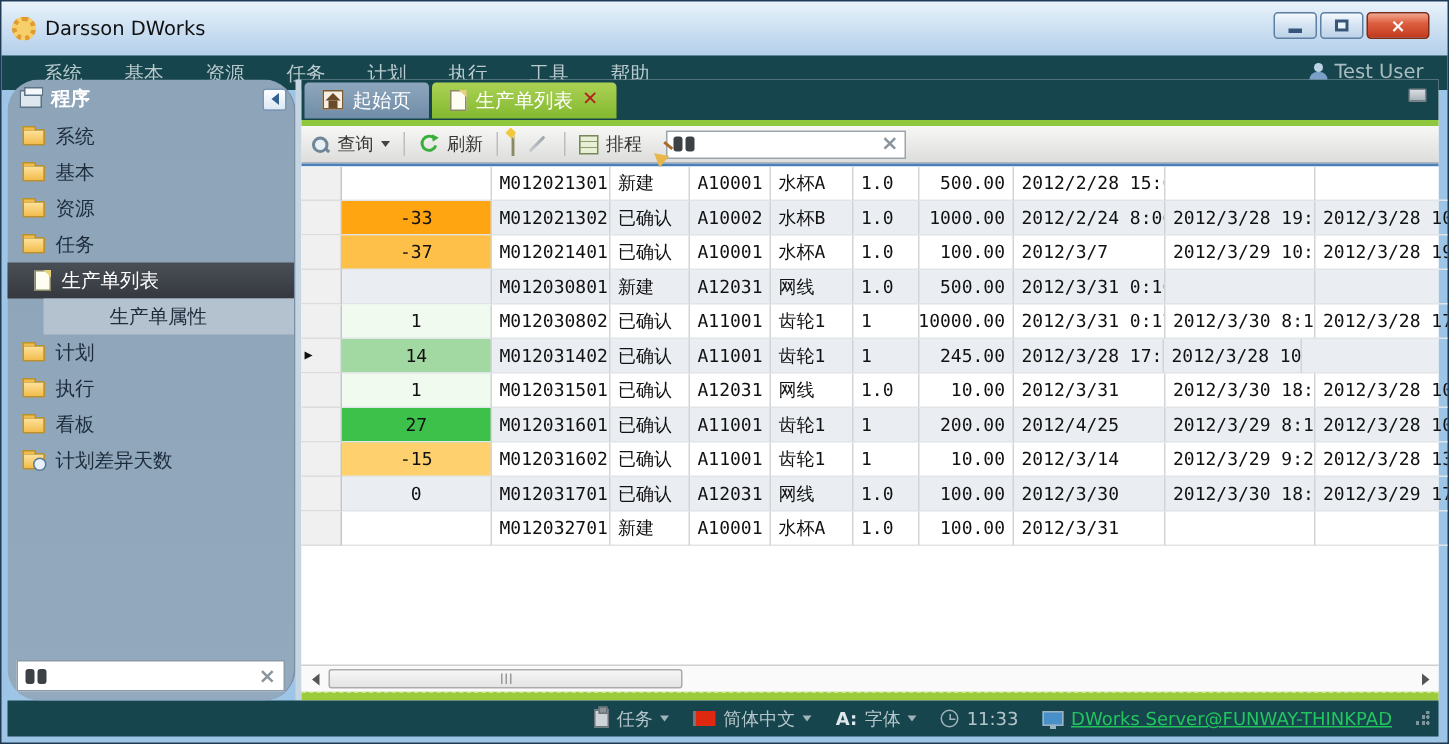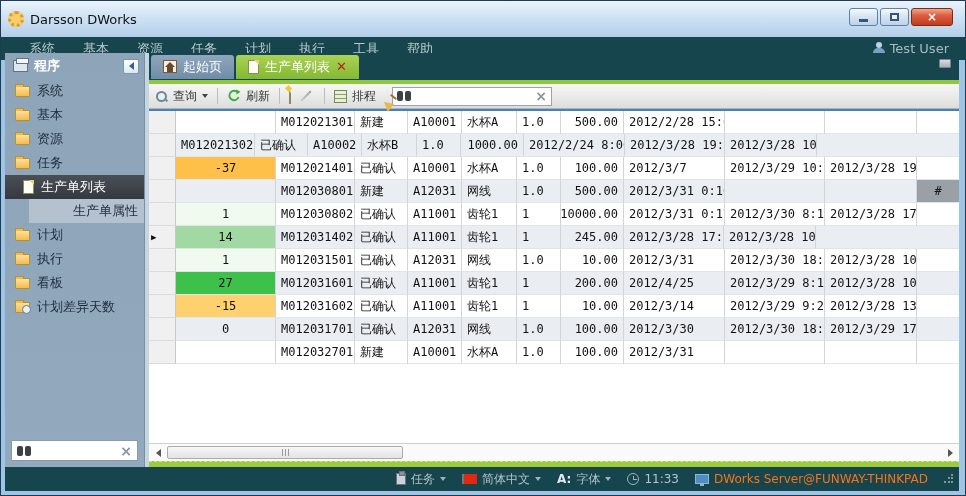--- a/index.html
+++ b/index.html
@@ -26,22 +26,22 @@
   .menu-item { color:#b9cacd; font-size:13px; padding:0 14px; cursor:default; }
   .menubar-right { margin-left:auto; display:flex; align-items:center; gap:5px;
                    color:#a9bcc0; font-size:13px; padding-right:6px; }
 
   
   .app { position:absolute; left:4px; right:6px; top:52px; bottom:4px;
          display:flex; flex-direction:column; }
   .body { flex:1; display:flex; min-height:0; }
 
   
-  .sidebar { width:140px; background:linear-gradient(#8da4b9,#93a9bd); position:relative;
-             border-right:1px solid #7a8fa2; }
+  .sidebar { width:192px; background:linear-gradient(#8da4b9,#93a9bd); position:relative;
+             border-right:1px solid #7a8fa2;border-radius:21px; }
   .side-header { height:26px; display:flex; align-items:center; padding:0 5px 0 8px;
                  color:#fff; font-size:13px; font-weight:bold; }
   .side-header .lbl { margin-left:6px; }
   .collapse-btn { margin-left:auto; width:16px; height:15px; background:linear-gradient(#fff,#dbe8f4);
                   border:1px solid #7a96b5; border-radius:2px; display:flex; align-items:center;
                   justify-content:center; }
   .collapse-btn i { width:0; height:0; border-top:4px solid transparent; border-bottom:4px solid transparent;
                     border-right:5px solid #33628f; }
   .side-item { height:24px; display:flex; align-items:center; padding-left:10px; gap:7px;
                color:#1d2c3b; font-size:13px; cursor:default; }
@@ -160,21 +160,21 @@
   .tri-l { width:0; height:0; border-top:4px solid transparent; border-bottom:4px solid transparent; border-right:5px solid #555; }
   .tri-r { width:0; height:0; border-top:4px solid transparent; border-bottom:4px solid transparent; border-left:5px solid #555; }
   .sb-thumb { position:absolute; left:18px; top:2px; width:236px; height:13px; background:linear-gradient(#f6f6f6,#e4e4e4);
               border:1px solid #ababab; border-radius:2px; display:flex; align-items:center; justify-content:center; gap:2px; }
   .sb-thumb i { width:1px; height:7px; background:#9a9a9a; }
 
   
   .statusbar { height:24px; background:#16454d; display:flex; align-items:center; justify-content:flex-end;
                gap:6px; padding:0 6px; color:#b4c5c9; font-size:12px; }
   .st-item { display:flex; align-items:center; gap:5px; padding:0 5px; }
-  .st-item.server { color:#f97316; }
+  .st-item.server { color:#22c55e;text-decoration:underline; }
   .clock-icon { width:12px; height:12px; border:1px solid #9fb3b8; border-radius:50%; position:relative; }
   .clock-icon::before { content:''; position:absolute; left:5px; top:2px; width:1px; height:4px; background:#9fb3b8; }
   .clock-icon::after { content:''; position:absolute; left:5px; top:5px; width:4px; height:1px; background:#9fb3b8; }
   .mag-icon { width:13px; height:13px; position:relative; }
   .mag-icon::before { content:''; position:absolute; left:1px; top:1px; width:7px; height:7px;
         border:2px solid #6f8699; border-radius:50%; background:#e8f0f6; }
   .mag-icon::after { content:''; position:absolute; left:9px; top:9px; width:4px; height:2px; background:#6f8699; transform:rotate(45deg); }
   .person-icon { width:12px; height:13px; position:relative; }
   .person-icon::before { content:''; position:absolute; left:3px; top:0; width:6px; height:6px; border-radius:50%; background:#bcd2e6; }
   .person-icon::after { content:''; position:absolute; left:0; top:6px; width:12px; height:7px; border-radius:5px 5px 0 0; background:#7aa0c8; }
@@ -343,20 +343,21 @@
                 <div class="cell c4">水杯A</div>
                 <div class="cell c5">1.0</div>
                 <div class="cell c6">500.00</div>
                 <div class="cell c7">2012/2/28 15:00</div>
                 <div class="cell c8"></div>
                 <div class="cell c9"></div>
                 <div class="cell c10"></div>
               </div>
               <div class="grid-row alt">
                 <div class="rh"></div>
+                <div class="cell c0" style="background: rgb(255, 165, 18);">-33</div>
                 <div class="cell c1">M012021302</div>
                 <div class="cell c2">已确认</div>
                 <div class="cell c3">A10002</div>
                 <div class="cell c4">水杯B</div>
                 <div class="cell c5">1.0</div>
                 <div class="cell c6">1000.00</div>
                 <div class="cell c7">2012/2/24 8:00</div>
                 <div class="cell c8">2012/3/28 19:10</div>
                 <div class="cell c9">2012/3/28 10:52</div>
                 <div class="cell c10"></div>

